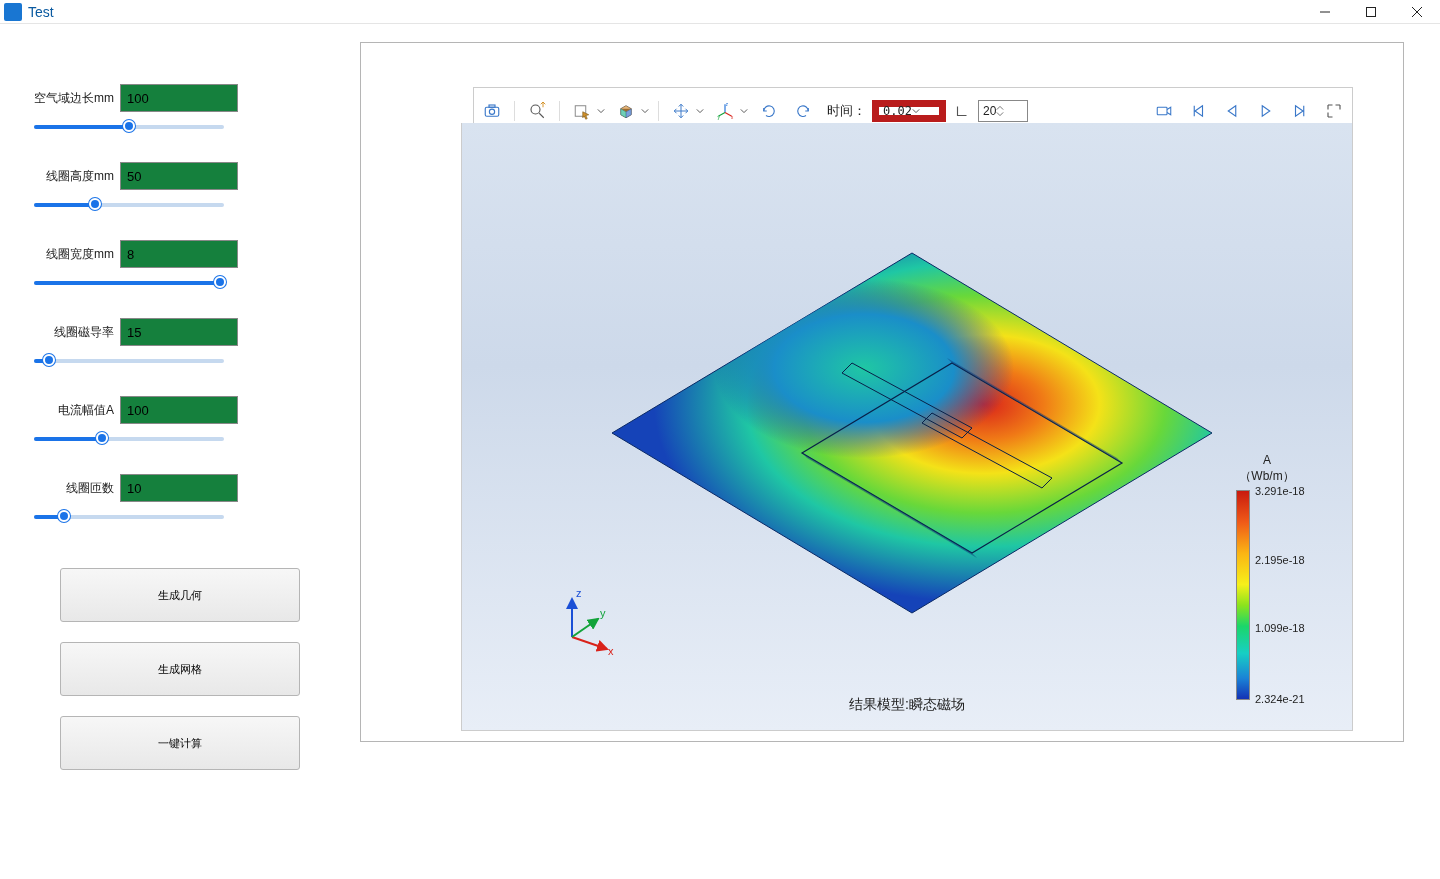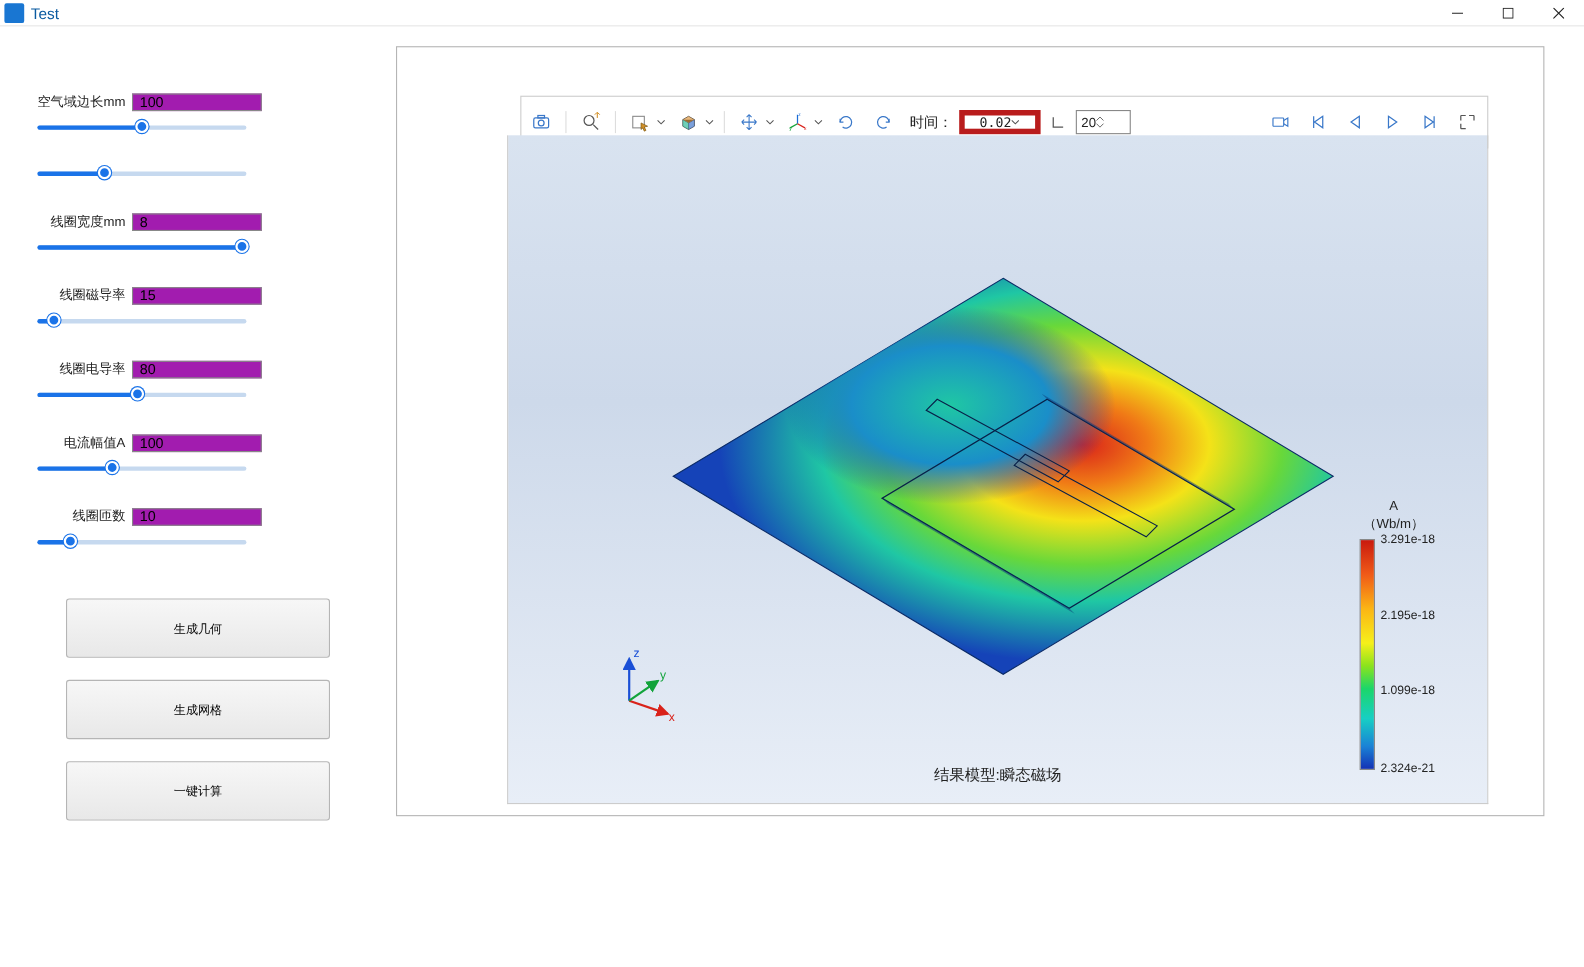--- a/index.html
+++ b/index.html
@@ -11,21 +11,21 @@
   .win-controls { position: absolute; right: 0; top: 0; display: flex; }
   .win-btn { width: 46px; height: 24px; display: flex; align-items: center; justify-content: center; cursor: pointer; }
   .win-btn svg { width: 10px; height: 10px; stroke: #222; stroke-width: 1; fill: none; }
 
   .main { display: flex; height: calc(879px - 24px); }
   .side { width: 360px; padding: 20px 34px 0 34px; }
   .param { margin-top: 28px; }
   .param:first-child { margin-top: 40px; }
   .param-row { display: flex; align-items: center; }
   .param-label { width: 80px; text-align: right; margin-right: 6px; font-size: 12px; }
-  .param-input { width: 118px; height: 16px; border: 1px solid #888; padding: 0 6px; font-size: 13px; background: #a21caf; }
+  .param-input { width: 118px; height: 28px; border: 1px solid #888; padding: 0 6px; font-size: 13px; background: #15803d; }
   .slider-wrap { margin-top: 8px; padding-left: 0; }
   .slider { position: relative; width: 190px; height: 14px; }
   .slider-track { position: absolute; top: 5px; left: 0; right: 0; height: 4px; background: #c6d9ef; border-radius: 2px; }
   .slider-fill { position: absolute; top: 5px; left: 0; height: 4px; background: #1a73e8; border-radius: 2px; }
   .slider-thumb { position: absolute; top: 0; width: 12px; height: 12px; background: #1a73e8; border: 2px solid #fff; border-radius: 50%; box-shadow: 0 0 0 1px #1a73e8; margin-left: -6px; }
 
   .big-btn { display: block; width: 240px; height: 54px; margin: 0 auto; margin-top: 44px; background: linear-gradient(#f7f7f7,#e8e8e8); border: 1px solid #b5b5b5; border-radius: 3px; font-size: 11px; cursor: pointer; }
   .big-btn + .big-btn { margin-top: 20px; }
 
   .content { flex: 1; padding-top: 18px; position: relative; }
@@ -36,21 +36,21 @@
 
   
   .view-toolbar { position: absolute; top: 44px; left: 112px; right: 50px; height: 48px; background: #fff; border: 1px solid #ccc; display: flex; align-items: center; padding: 0 4px; gap: 6px; }
   .tbtn { width: 28px; height: 24px; display: flex; align-items: center; justify-content: center; border-radius: 2px; cursor: pointer; }
   .tbtn svg { width: 18px; height: 18px; }
   .tsep { width: 1px; height: 20px; background: #ddd; margin: 0 2px; }
   .tdrop { display: flex; align-items: center; }
   .tdrop .caret { width: 10px; height: 24px; display: flex; align-items: center; justify-content: center; }
   .caret svg { width: 8px; height: 8px; }
   .time-label { font-size: 13px; margin-left: 4px; }
-  .time-select { width: 74px; height: 22px; border: 5px solid #b91c1c; background: #fff; display: flex; align-items: center; justify-content: center; padding: 0 4px; cursor: pointer; font-family: monospace; }
+  .time-select { width: 74px; height: 22px; border: 7px solid #b91c1c; background: #fff; display: flex; align-items: center; justify-content: flex-start; padding: 0 4px; cursor: pointer; font-family: monospace; }
   .num-spin { width: 50px; height: 22px; border: 1px solid #888; display: flex; align-items: center; padding: 0 4px; justify-content: flex-start; }
   .spin-arrows { display: flex; flex-direction: column; }
   .spin-arrows svg { width: 8px; height: 6px; }
   .flex-gap { flex: 1; }
 
   .viewport { position: absolute; top: 80px; left: 100px; right: 50px; bottom: 10px; background: linear-gradient(#d9e3f0, #cdd9ea 40%, #e8eef7); border: 1px solid #ccc; border-top: none; overflow: hidden; }
 
   
   .colorbar { position: absolute; right: 30px; top: 330px; width: 110px; text-align: center; font-size: 12px; }
   .colorbar .cb-title { line-height: 1.3; }
@@ -102,20 +102,24 @@
     </div>
     <div class="slider-wrap">
       <div class="slider">
         <div class="slider-track"></div>
         <div class="slider-fill" style="width:50%"></div>
         <div class="slider-thumb" style="left:50%"></div>
       </div>
     </div>
         </div>
         <div class="param">
+    <div class="param-row">
+      <span class="param-label">线圈高度mm</span>
+      <input class="param-input" value="50" style="">
+    </div>
     <div class="slider-wrap">
       <div class="slider">
         <div class="slider-track"></div>
         <div class="slider-fill" style="width:32%"></div>
         <div class="slider-thumb" style="left:32%"></div>
       </div>
     </div>
         </div>
         <div class="param">
     <div class="param-row">
@@ -133,33 +137,20 @@
         <div class="param">
     <div class="param-row">
       <span class="param-label">线圈磁导率</span>
       <input class="param-input" value="15" style="">
     </div>
     <div class="slider-wrap">
       <div class="slider">
         <div class="slider-track"></div>
         <div class="slider-fill" style="width:8%"></div>
         <div class="slider-thumb" style="left:8%"></div>
-      </div>
-    </div>
-        </div>
-        <div class="param">
-    <div class="param-row">
-      <span class="param-label">线圈电导率</span>
-      <input class="param-input" value="80" style="">
-    </div>
-    <div class="slider-wrap">
-      <div class="slider">
-        <div class="slider-track"></div>
-        <div class="slider-fill" style="width:48%"></div>
-        <div class="slider-thumb" style="left:48%"></div>
       </div>
     </div>
         </div>
         <div class="param">
     <div class="param-row">
       <span class="param-label">电流幅值A</span>
       <input class="param-input" value="100" style="">
     </div>
     <div class="slider-wrap">
       <div class="slider">

